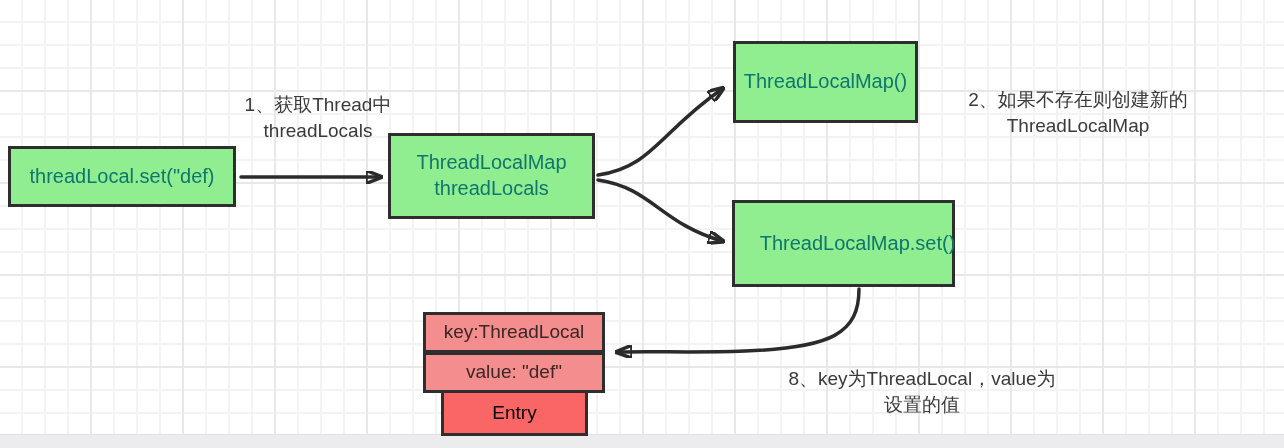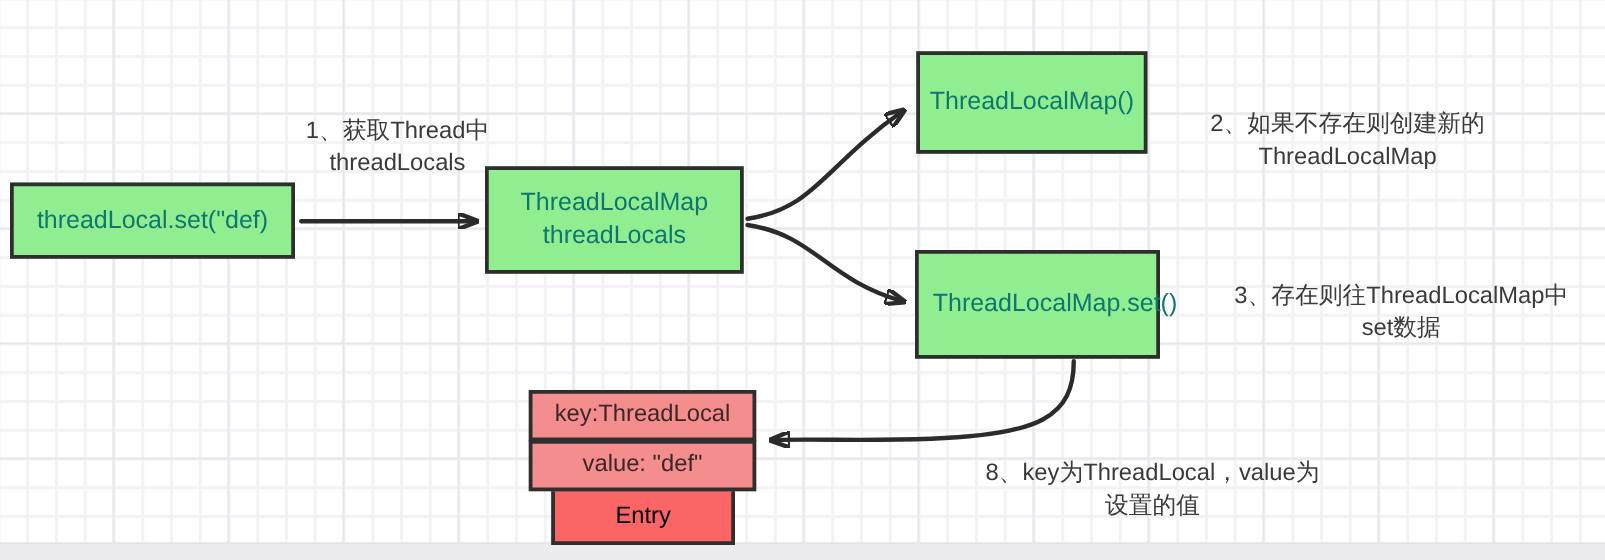--- a/index.html
+++ b/index.html
@@ -33,21 +33,21 @@
     text-align:center;
     color:#0f766e;
     line-height:1.28;
   }
   .node.green{background:var(--green,#90ee90);font-size:20px;}
   .node.pink{background:var(--pink,#f48d8d);font-size:19px;color:#3c2626;}
   .node.red{background:var(--red,#fa6565);font-size:19px;color:#000000;}
   #node-call      {left:8px;  top:146px; width:228px; height:61px;}
   #node-field     {left:388px;top:133px; width:207px; height:86px;}
   #node-newmap    {left:733px;top:41px;  width:185px; height:82px;}
-  #node-mapset    {left:732px;top:200px; width:196px; height:87px;padding-left:28px;}
+  #node-mapset    {left:732px;top:200px; width:223px; height:87px;padding-left:28px;}
   #node-entry     {left:441px;top:390px; width:147px; height:46px; z-index:1;}
   #node-entry-key {left:423px;top:312px; width:182px; height:41px; z-index:2;}
   #node-entry-val {left:423px;top:352px; width:182px; height:41px; z-index:2;}
   .annotation{
     position:absolute;
     font-size:19px;
     line-height:26px;
     color:#3a3a3a;
     text-align:center;
     white-space:nowrap;
@@ -108,24 +108,20 @@
   <div class="annotation" id="ann1">
     <div>1、获取Thread中</div>
     <div>threadLocals</div>
   </div>
 
   <div class="annotation" id="ann2">
     <div>2、如果不存在则创建新的</div>
     <div>ThreadLocalMap</div>
   </div>
 
-  <div class="annotation" id="ann3">
-    <div>3、存在则往ThreadLocalMap中</div>
-    <div>set数据</div>
-  </div>
 
   <div class="annotation" id="ann4">
     <div>8、key为ThreadLocal，value为</div>
     <div>设置的值</div>
   </div>
 
   <div class="bottom-strip"></div>
 </div>
 
 </body></html>

